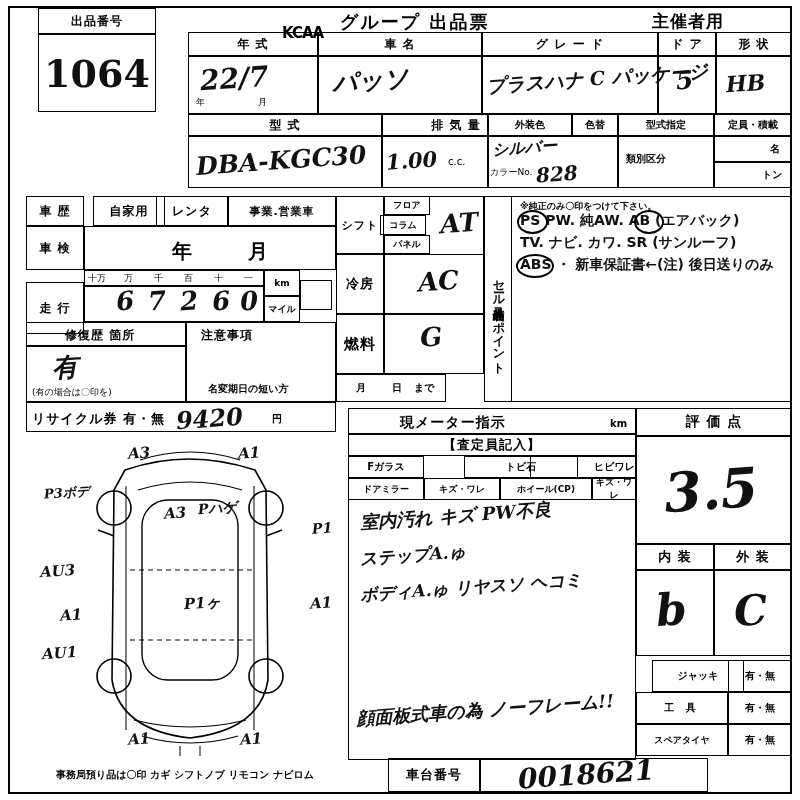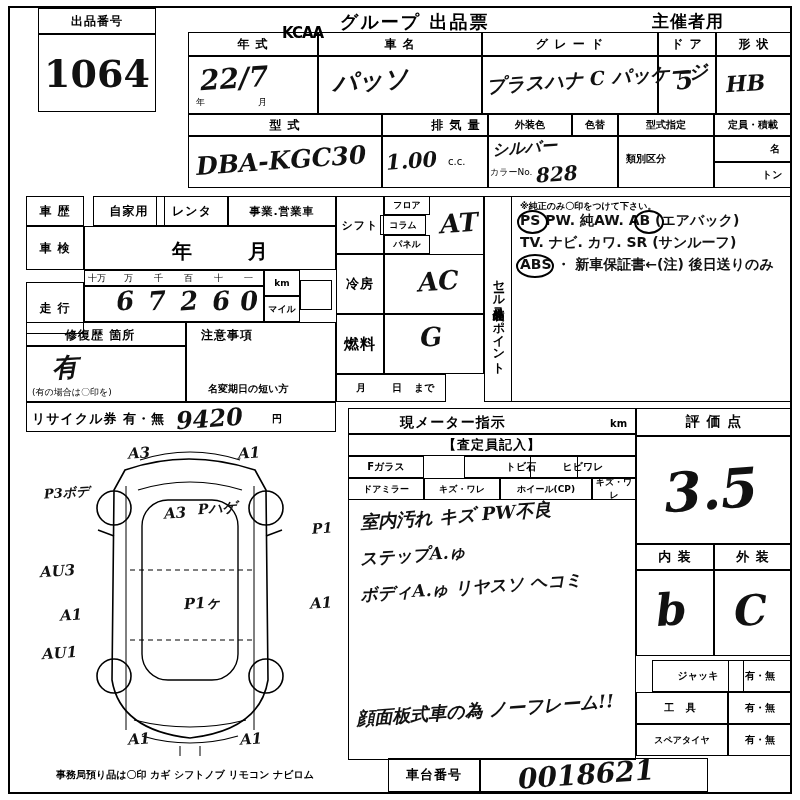--- a/index.html
+++ b/index.html
@@ -221,21 +221,21 @@
   <div class="bx ctr" style="left:348px;top:434px;width:288px;height:22px;">
     <span class="lbl" style="position:static;font-size:13px;">【査定員記入】</span>
   </div>
 
   <div class="bx ctr" style="left:348px;top:456px;width:76px;height:22px;">
     <span class="small" style="position:static;font-weight:bold;">Fガラス</span>
   </div>
   <div class="bx ctr" style="left:424px;top:456px;width:114px;height:22px;margin-left:40px;">
     <span class="small" style="position:static;font-weight:bold;">トビ石</span>
   </div>
-  <div class="bx ctr" style="left:530px;top:456px;width:106px;height:22px;">
+  <div class="bx ctr" style="left:530px;top:456px;width:106px;height:22px;justify-content:flex-end;">
     <span class="small" style="position:static;font-weight:bold;">ヒビワレ</span>
   </div>
 
   <div class="bx ctr" style="left:348px;top:478px;width:76px;height:22px;">
     <span class="tiny" style="position:static;font-weight:bold;">ドアミラー</span>
   </div>
   <div class="bx ctr" style="left:424px;top:478px;width:76px;height:22px;">
     <span class="tiny" style="position:static;font-weight:bold;">キズ・ワレ</span>
   </div>
   <div class="bx ctr" style="left:500px;top:478px;width:92px;height:22px;">

